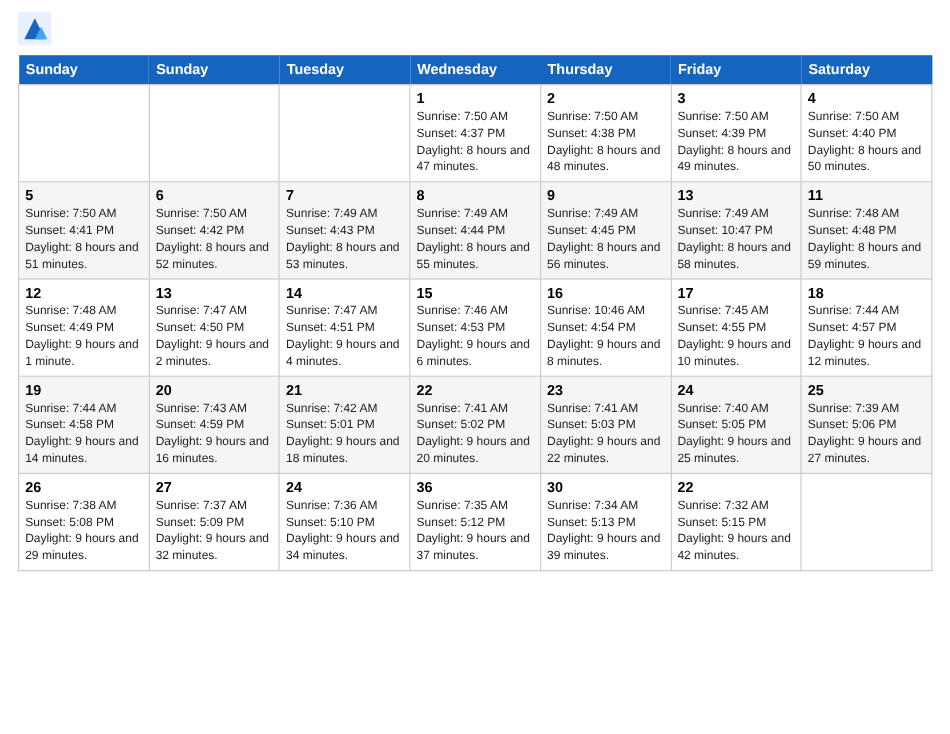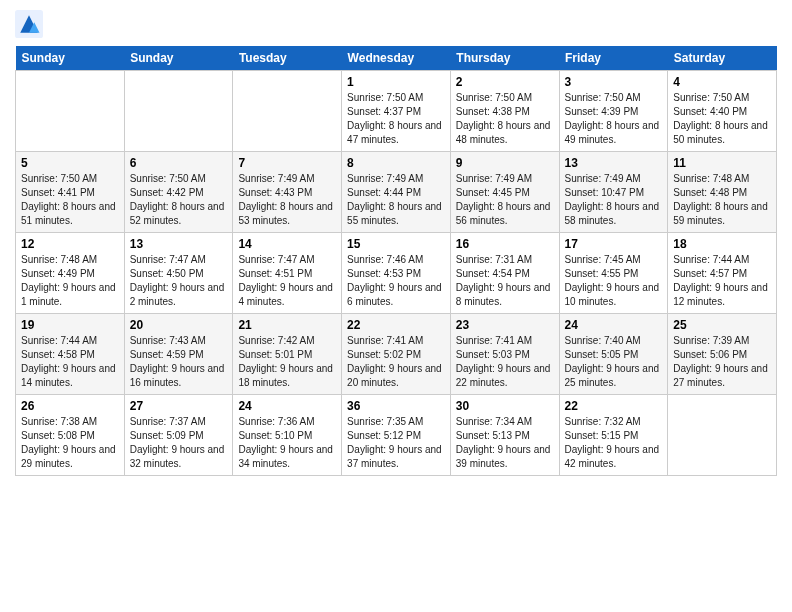--- a/index.html
+++ b/index.html
@@ -217,21 +217,21 @@
 Daylight: 9 hours and 4 minutes.</div>
           </td>
           <td>
             <div class="day-number">15</div>
             <div class="day-info">Sunrise: 7:46 AM
 Sunset: 4:53 PM
 Daylight: 9 hours and 6 minutes.</div>
           </td>
           <td>
             <div class="day-number">16</div>
-            <div class="day-info">Sunrise: 7:31 AM
+            <div class="day-info">Sunrise: 10:46 AM
 Sunset: 4:54 PM
 Daylight: 9 hours and 8 minutes.</div>
           </td>
           <td>
             <div class="day-number">17</div>
             <div class="day-info">Sunrise: 7:45 AM
 Sunset: 4:55 PM
 Daylight: 9 hours and 10 minutes.</div>
           </td>
           <td>

